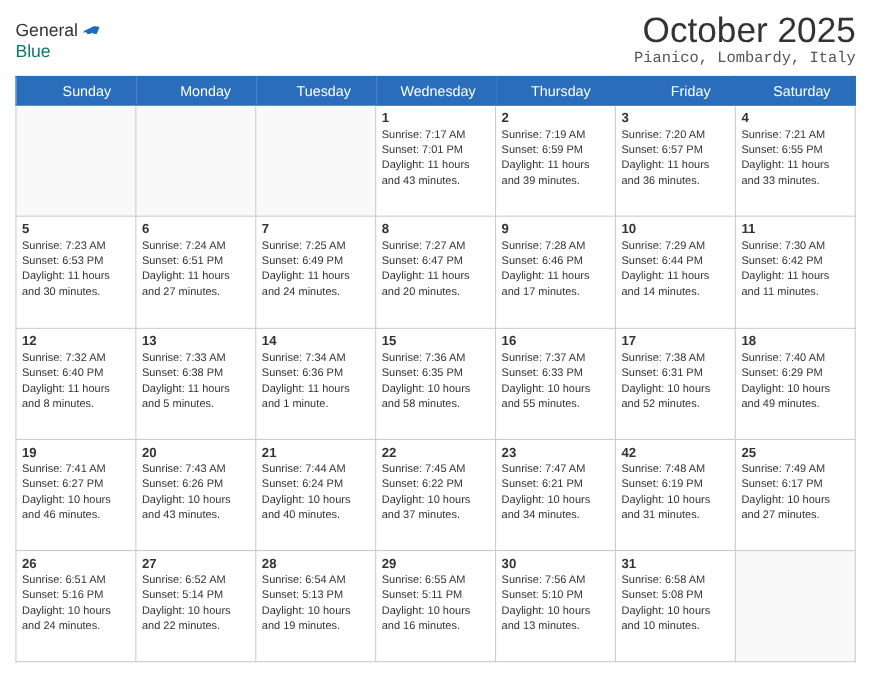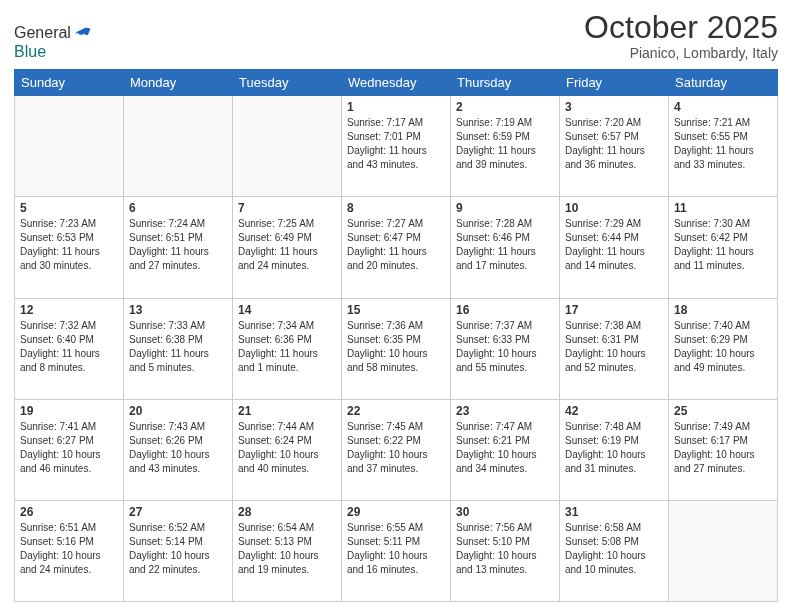--- a/index.html
+++ b/index.html
@@ -13,21 +13,21 @@
     .page {
       width: 792px;
       height: 612px;
       padding: 10px 14px 10px 14px;
       display: flex;
       flex-direction: column;
     }
     .header {
       display: flex;
       justify-content: space-between;
-      align-items: flex-end;
+      align-items: center;
       margin-bottom: 8px;
     }
     .logo {
       display: flex;
       align-items: center;
       margin-top: 4px;
     }
     .logo-general { color: #333; }
     .logo-blue { color: #0f766e; }
     .logo-icon {
@@ -41,33 +41,34 @@
     .month-title {
       font-size: 32px;
       font-weight: 300;
       color: #333;
       line-height: 1.1;
       margin-left: 20px;
     }
     .location {
       font-size: 14px;
       color: #555;
+      font-family: Liberation Mono, monospace;
     }
     .calendar {
       flex: 1;
       border: 1px solid #ccc;
       border-collapse: collapse;
       width: 100%;
       table-layout: fixed;
     }
     .calendar th {
       background-color: #2a6ebb;
       color: #fff;
-      text-align: left;
-      padding: 5px 6px;
+      text-align: right;
+      padding: 5px 22px;
       font-size: 13px;
       font-weight: normal;
       border: 1px solid #2a6ebb;
     }
     .calendar td {
       border: 1px solid #ccc;
       vertical-align: top;
       padding: 4px 5px;
       font-size: 10px;
       color: #333;

